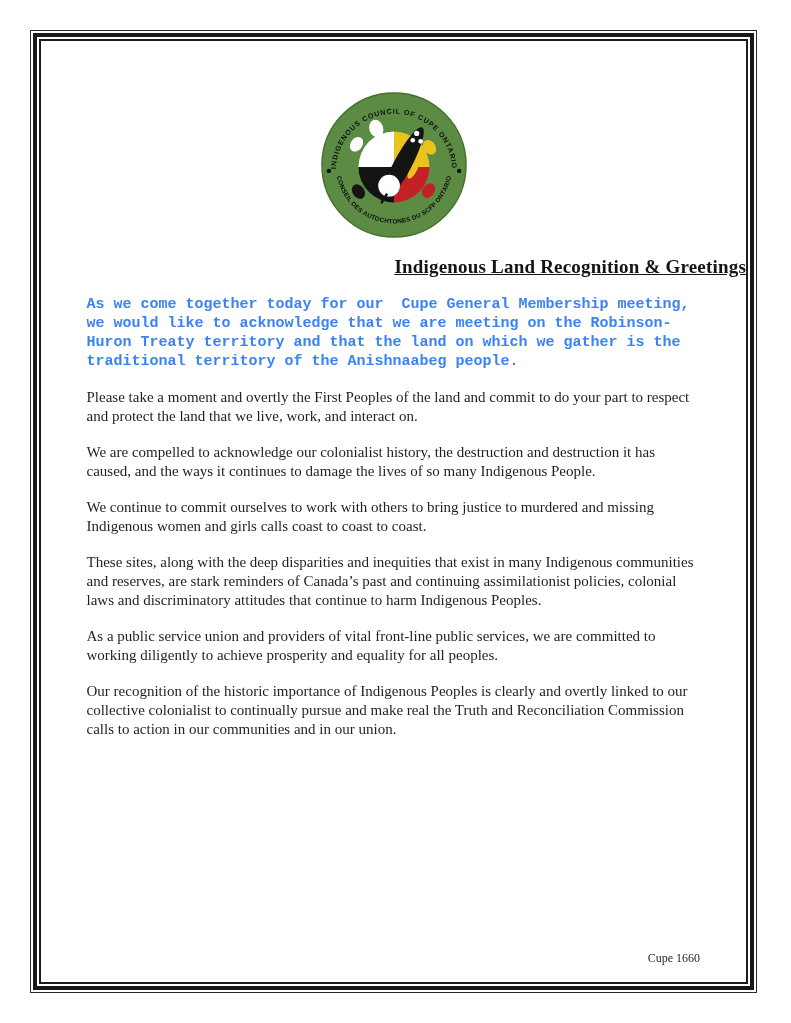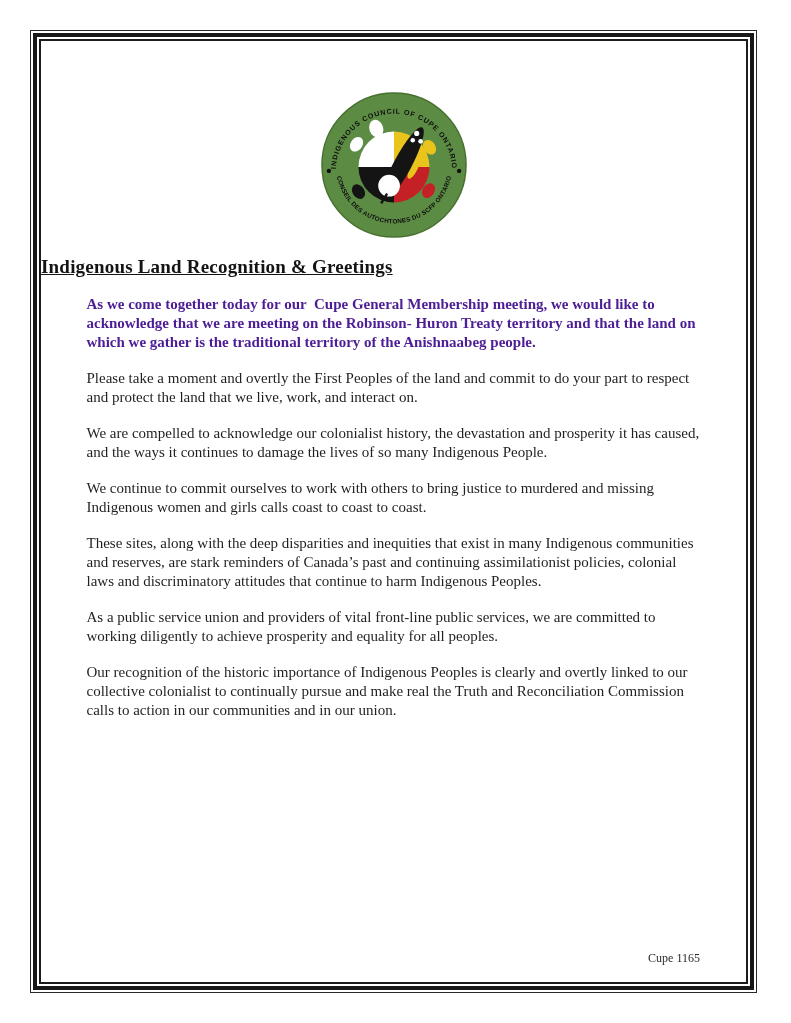--- a/index.html
+++ b/index.html
@@ -29,40 +29,40 @@
     width: 100%; height: 100%;
     border: 2px solid #1c1c1c;
     box-sizing: border-box;
     position: relative;
   }
   .logo-wrap {
     width: 148px; height: 148px;
     margin: 50px auto 0 auto;
   }
   .doc-title {
-    text-align: left;
+    text-align: right;
     margin: 17px 0 0 0;
     font-size: 19px;
     font-weight: bold;
     text-decoration: underline;
     color: #141414;
     letter-spacing: 0.2px;
   }
   .body-text {
     width: 614px;
     margin: 17px auto 0 auto;
   }
   .body-text p {
     font-size: 15px;
     line-height: 19px;
     margin: 0 0 17px 0;
     white-space: pre-wrap;
     color: #1f1f1f;
   }
-  .body-text p.bold { font-weight: bold; color: #4c1d95; }
+  .body-text p.bold { font-weight: bold; color: #3b82f6; font-family: Liberation Mono, monospace; }
   .doc-footer {
     position: absolute;
     right: 46px; bottom: 16px;
     font-size: 12px;
     color: #2a2a2a;
   }
   .arc-text {
     font-family: "Liberation Sans", sans-serif;
     font-weight: bold;
     fill: #0e0e0e;
@@ -118,24 +118,24 @@
             <path d="M68,104 L62,114" stroke="#141414" stroke-width="2.5" fill="none"></path>
           </g>
         </svg>
       </div>
 
       <h1 class="doc-title">Indigenous Land Recognition &amp; Greetings</h1>
 
       <div class="body-text">
         <p class="bold">As we come together today for our  Cupe General Membership meeting, we would like to acknowledge that we are meeting on the Robinson- Huron Treaty territory and that the land on which we gather is the traditional territory of the Anishnaabeg people.</p>
         <p>Please take a moment and overtly the First Peoples of the land and commit to do your part to respect and protect the land that we live, work, and interact on.</p>
-        <p>We are compelled to acknowledge our colonialist history, the devastation and prosperity it has caused, and the ways it continues to damage the lives of so many Indigenous People.</p>
+        <p>We are compelled to acknowledge our colonialist history, the destruction and destruction it has caused, and the ways it continues to damage the lives of so many Indigenous People.</p>
         <p>We continue to commit ourselves to work with others to bring justice to murdered and missing Indigenous women and girls calls coast to coast to coast.</p>
         <p>These sites, along with the deep disparities and inequities that exist in many Indigenous communities and reserves, are stark reminders of Canada’s past and continuing assimilationist policies, colonial laws and discriminatory attitudes that continue to harm Indigenous Peoples.</p>
         <p>As a public service union and providers of vital front-line public services, we are committed to working diligently to achieve prosperity and equality for all peoples.</p>
         <p>Our recognition of the historic importance of Indigenous Peoples is clearly and overtly linked to our collective colonialist to continually pursue and make real the Truth and Reconciliation Commission calls to action in our communities and in our union.</p>
       </div>
 
-      <div class="doc-footer">Cupe 1165</div>
+      <div class="doc-footer">Cupe 1660</div>
 
     </div>
   </div>
 </div>
 
 </body></html>

